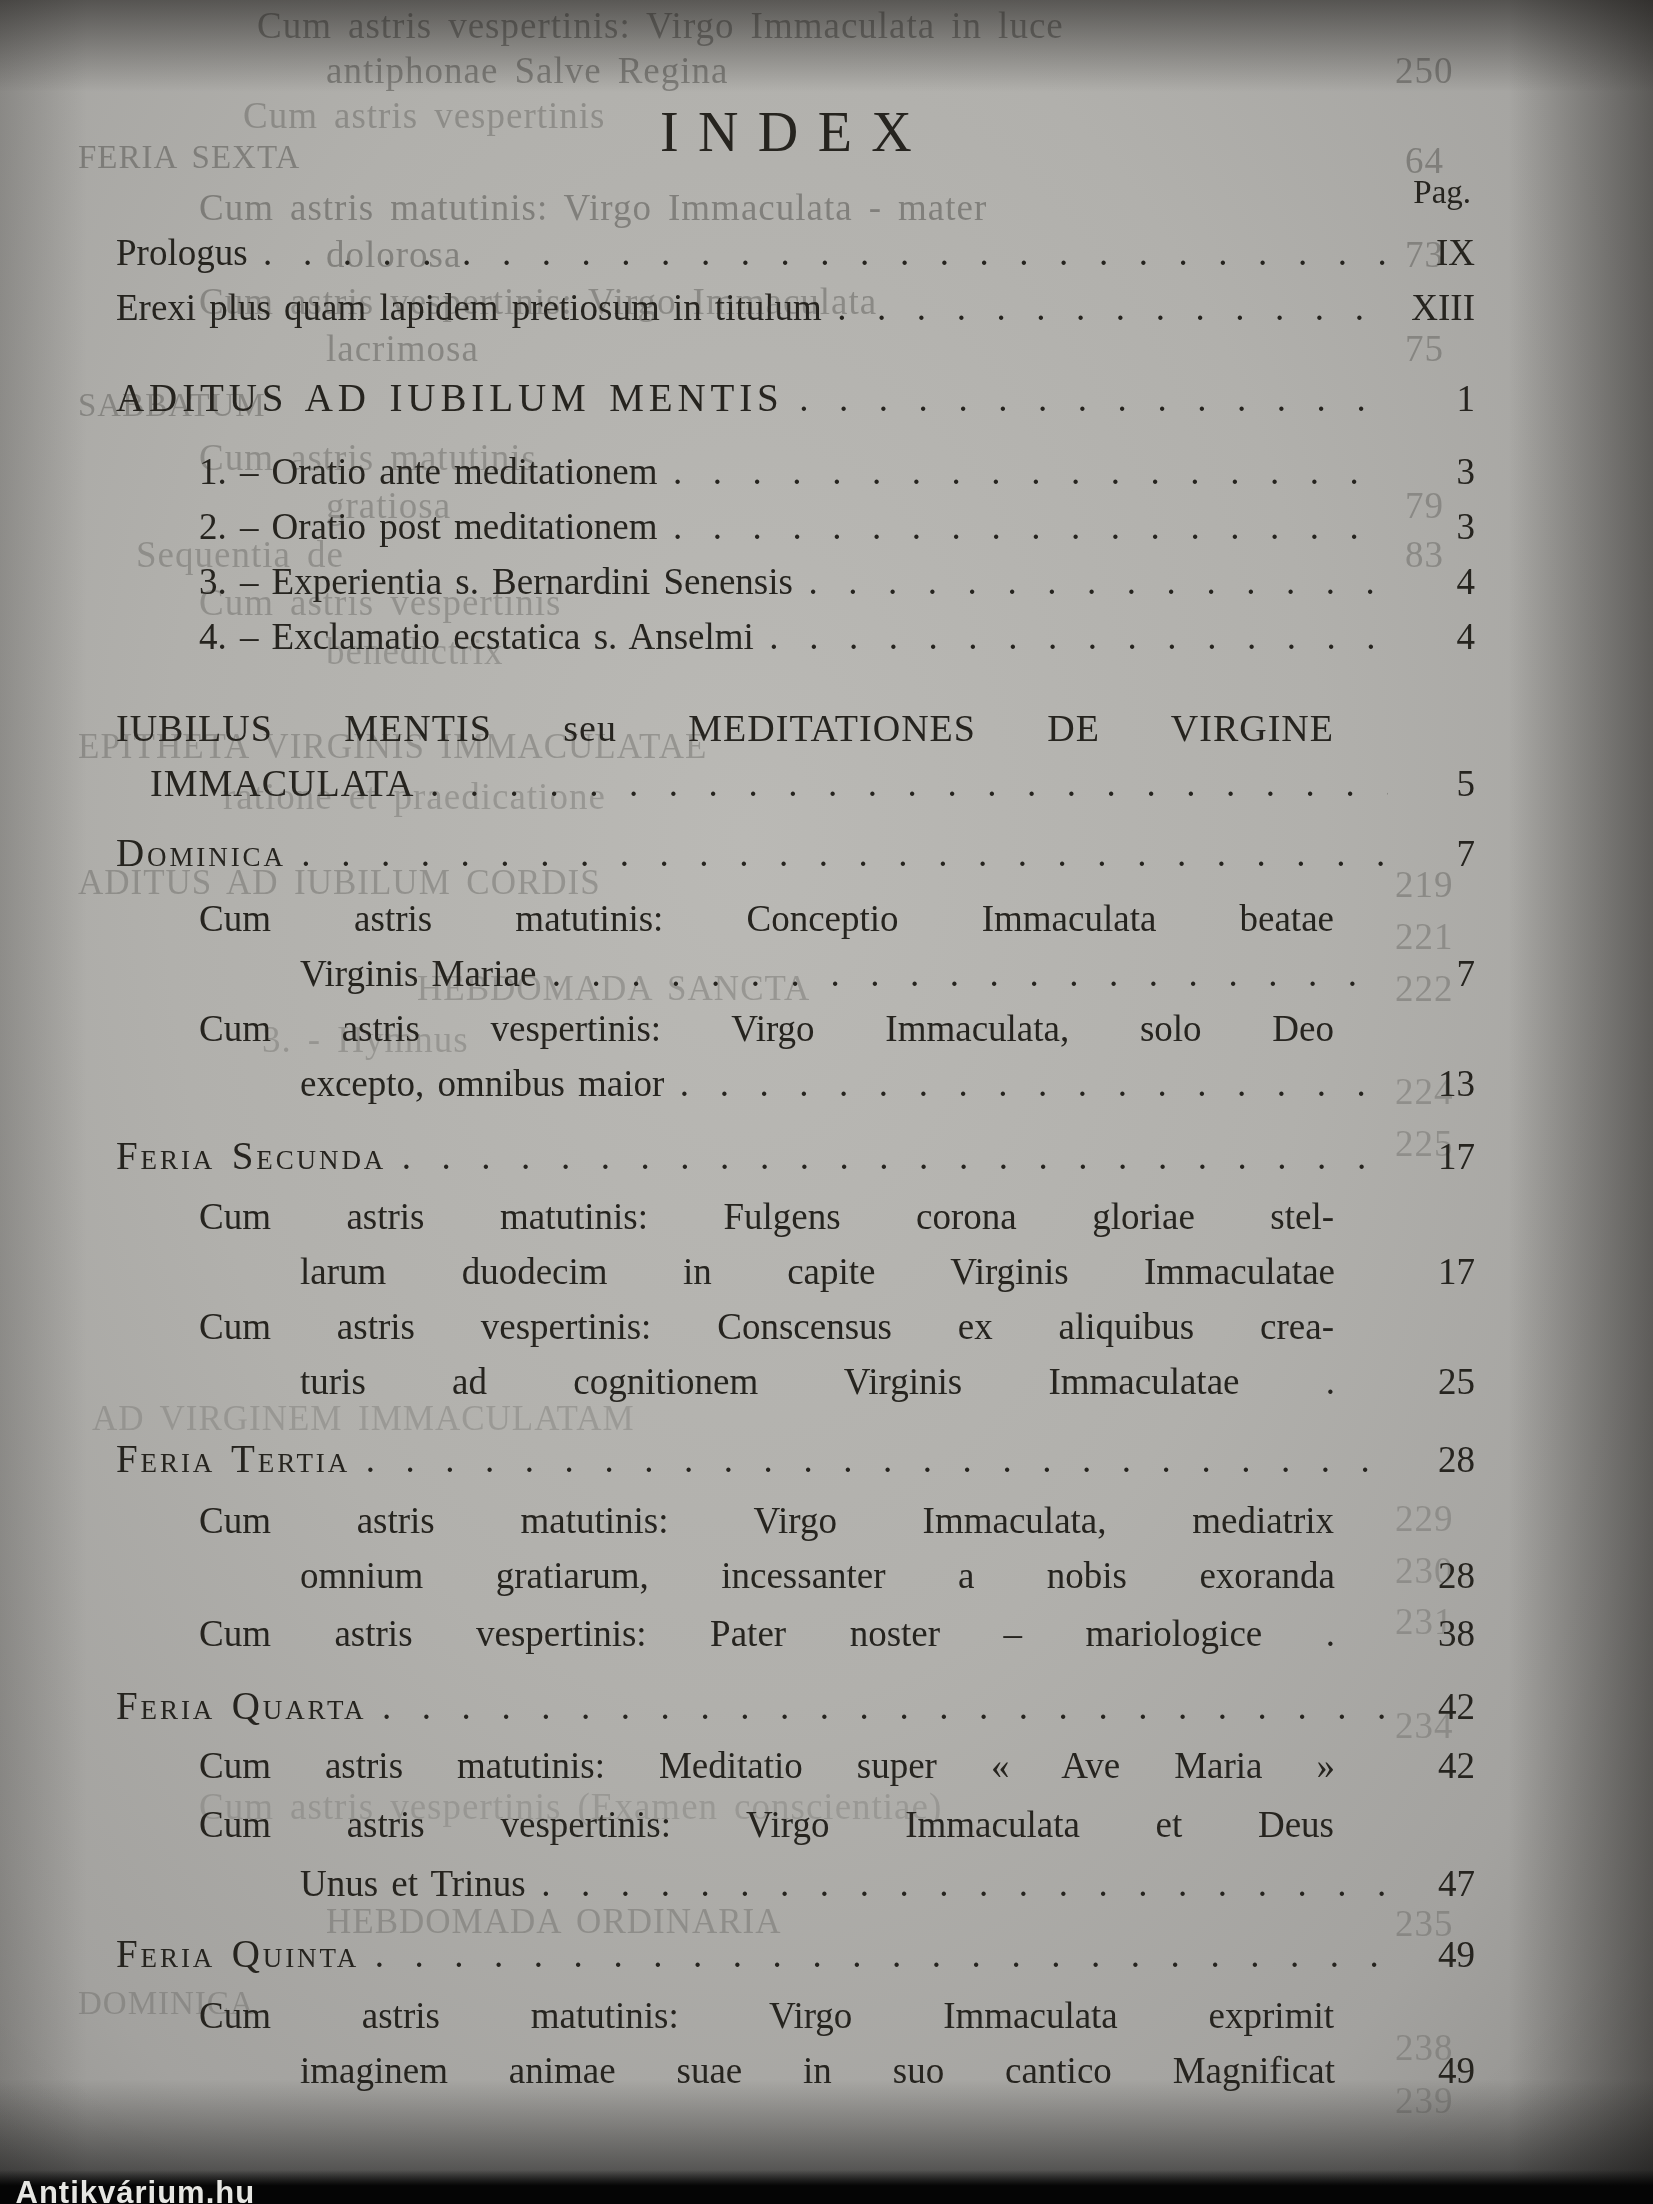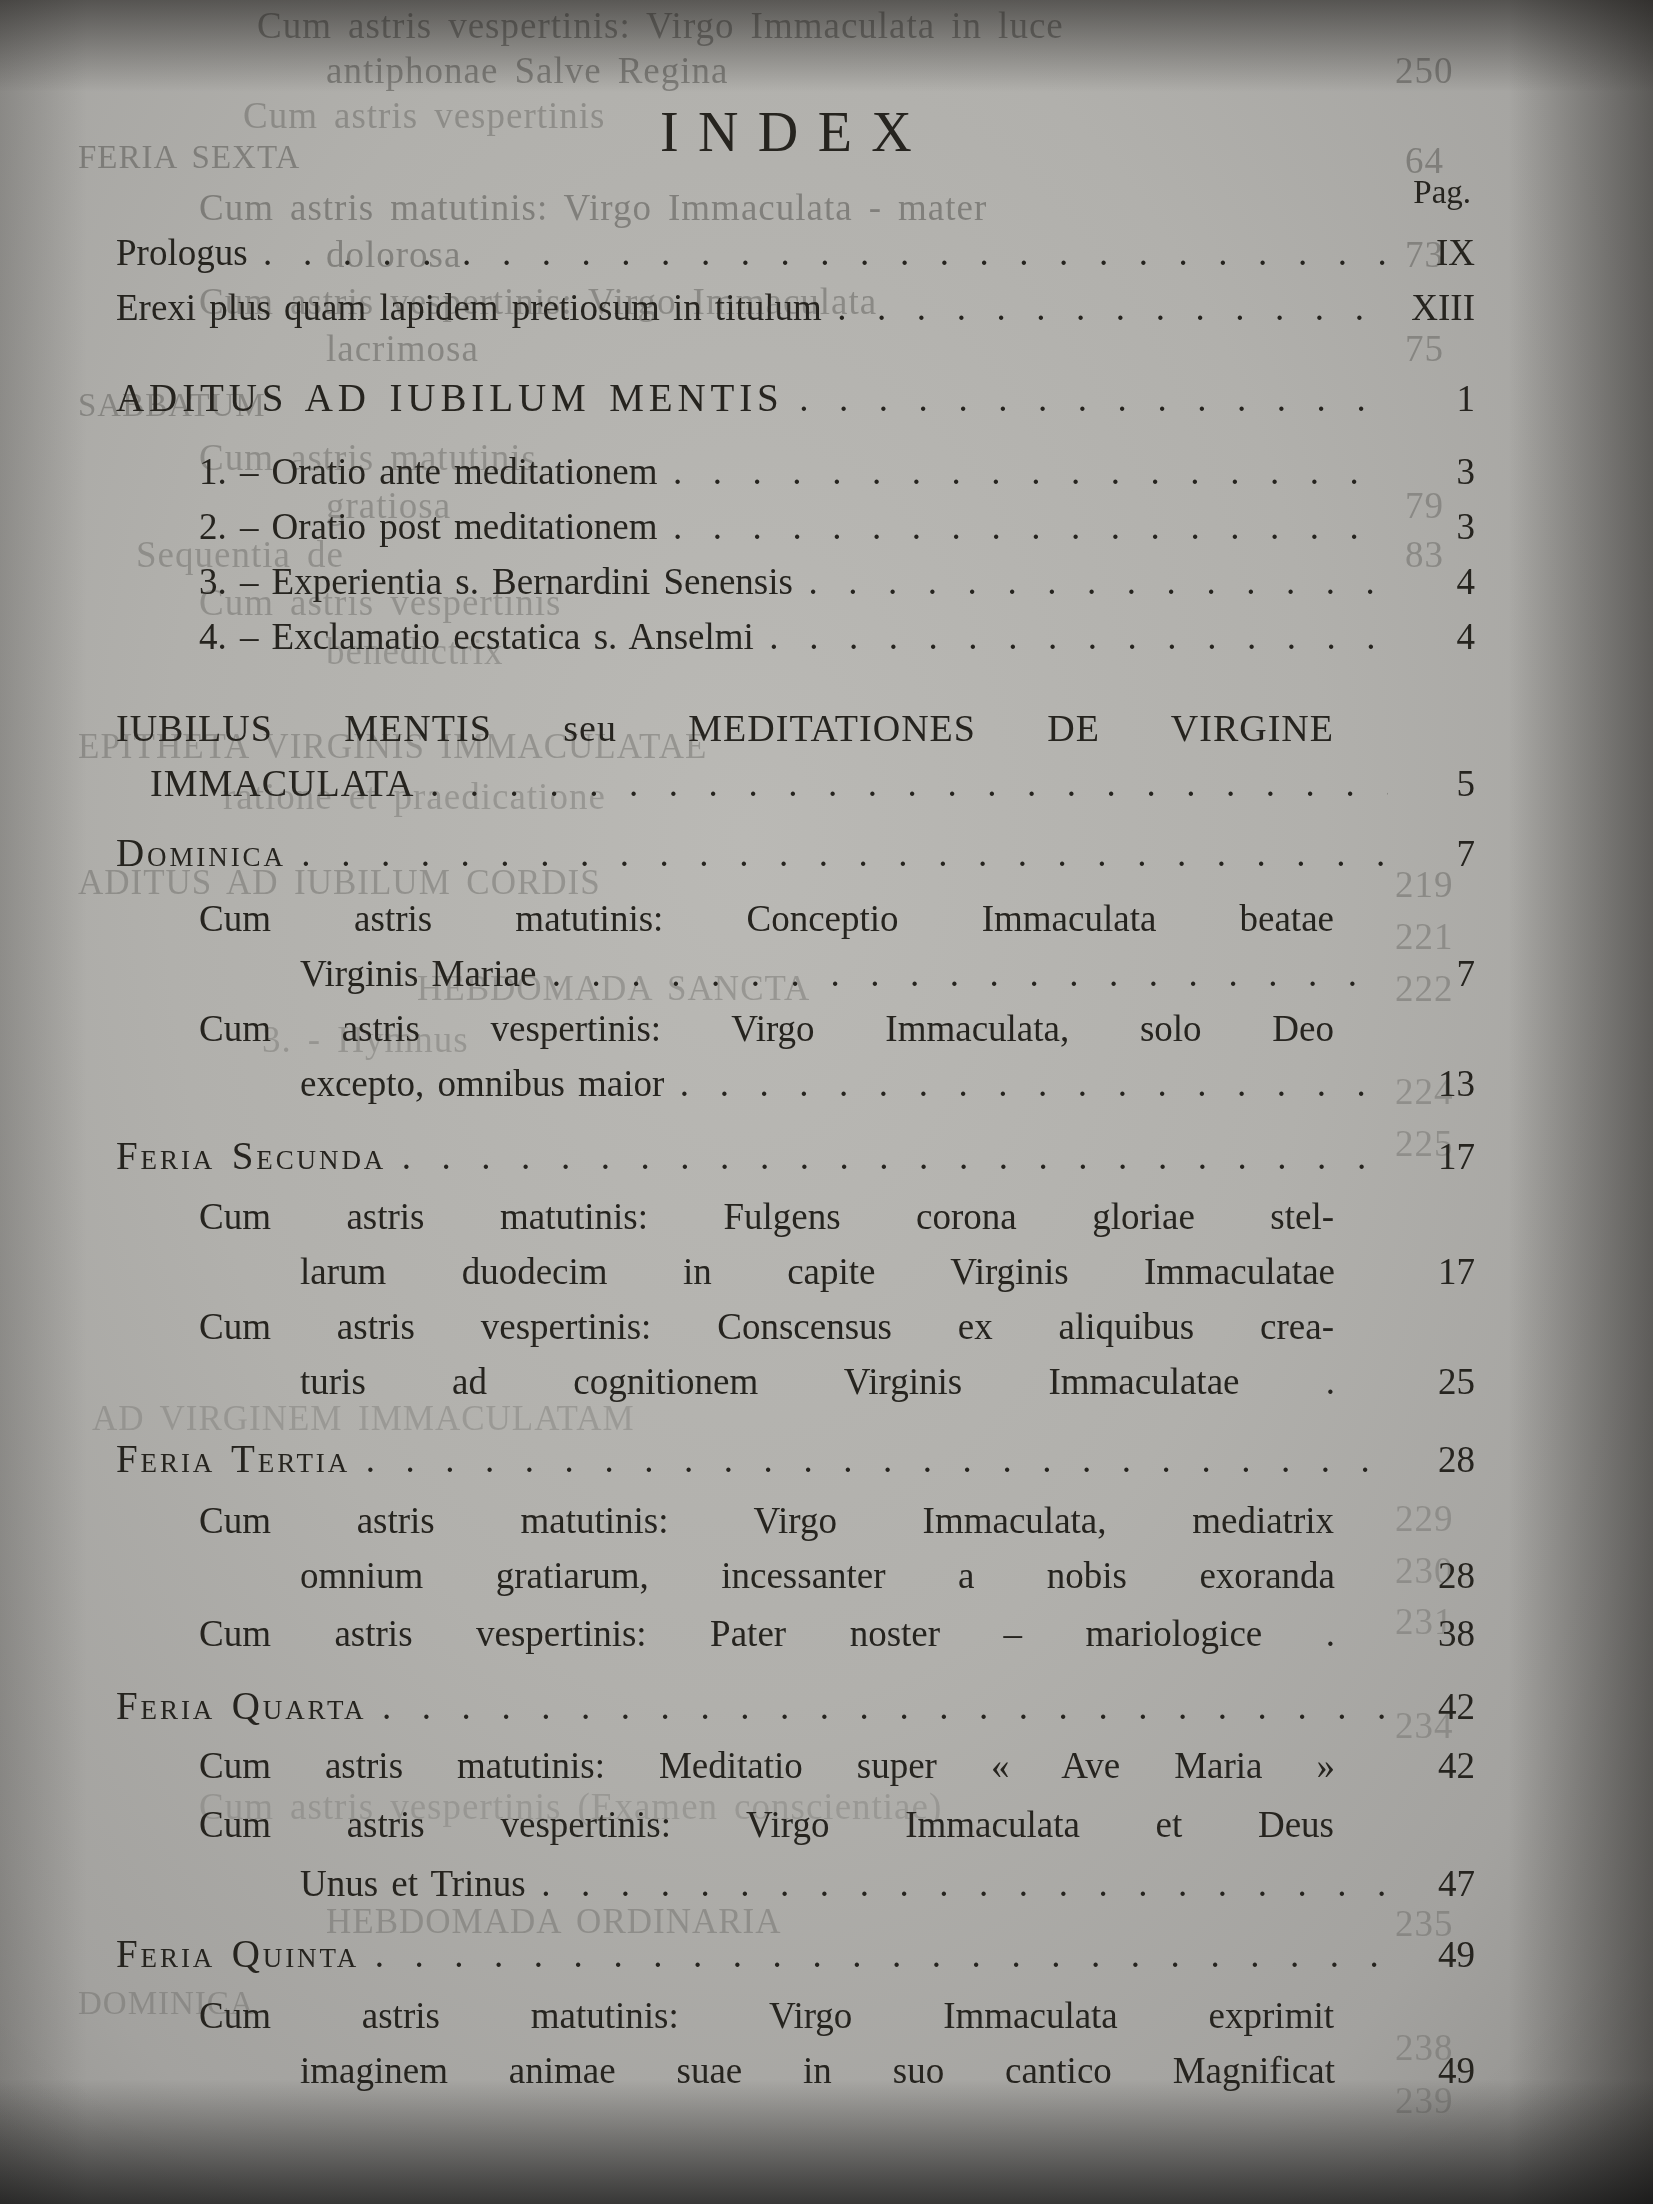--- a/index.html
+++ b/index.html
@@ -246,15 +246,18 @@
         </div>
         <div class="row plain justify" style="padding-left: 184px;">
           <span class="t">imaginem animae suae in suo cantico Magnificat</span>
           <span class="pg">49</span>
         </div>
       </div>
   </div>
 
   <div class="vignette"></div>
 
+  <div class="bottom-edge">
+    <span class="watermark">Antikvárium.hu</span>
+  </div>
 
 </div>
 
 
 </body></html>

